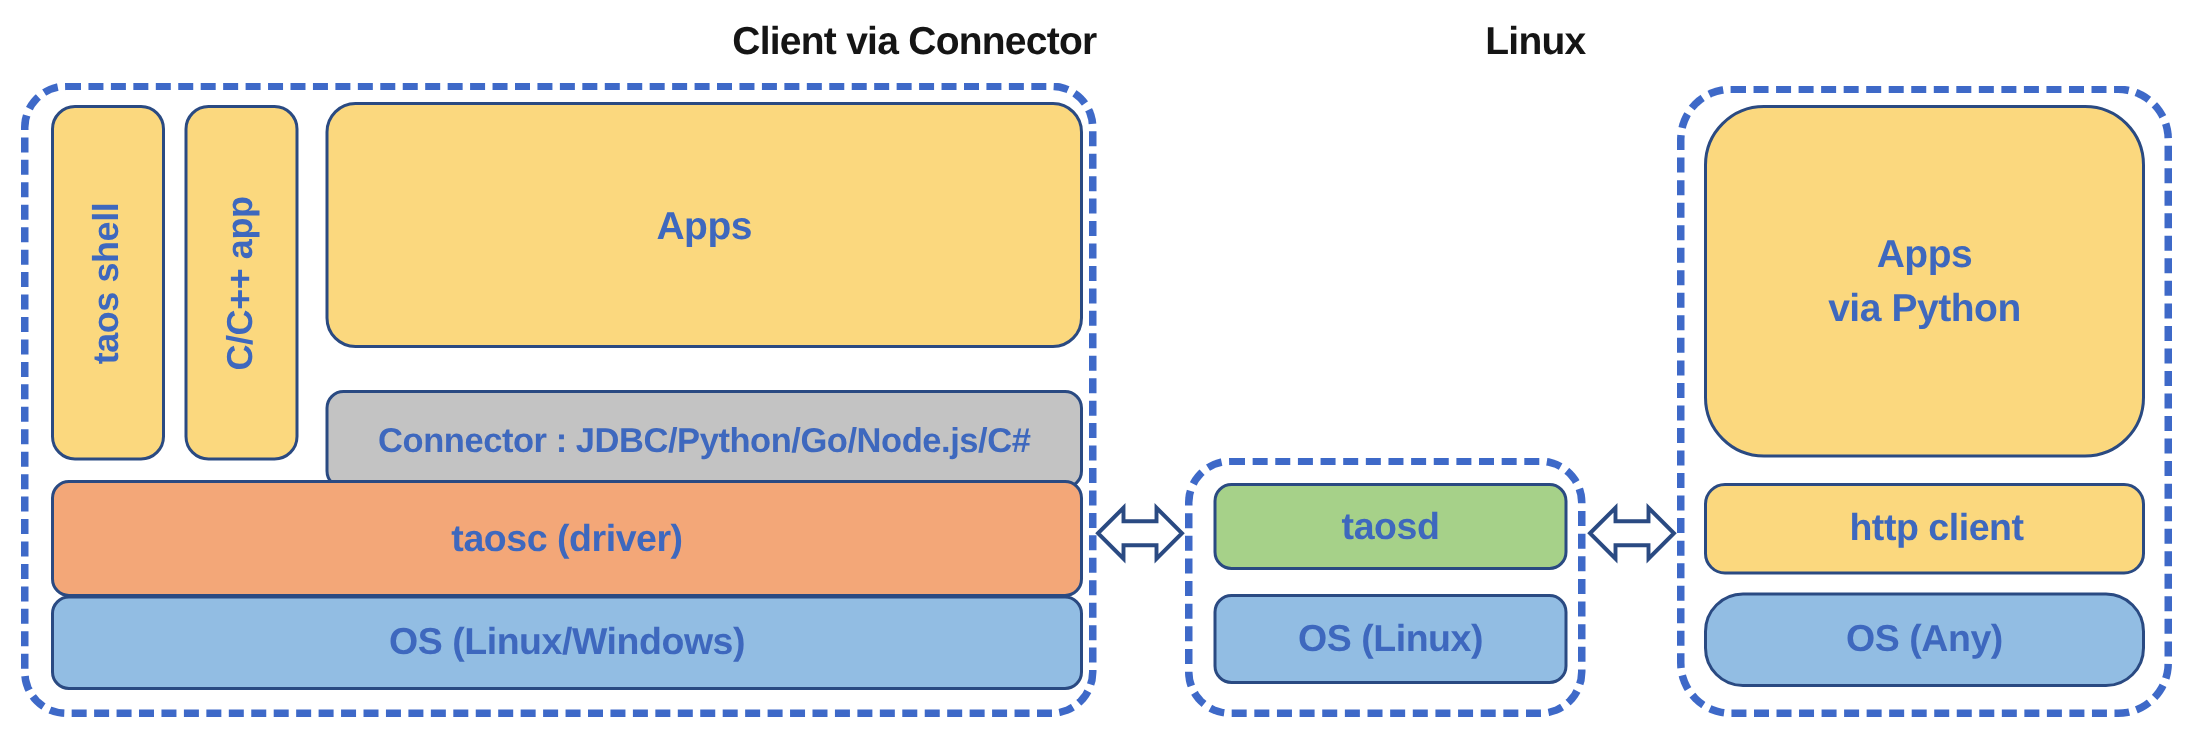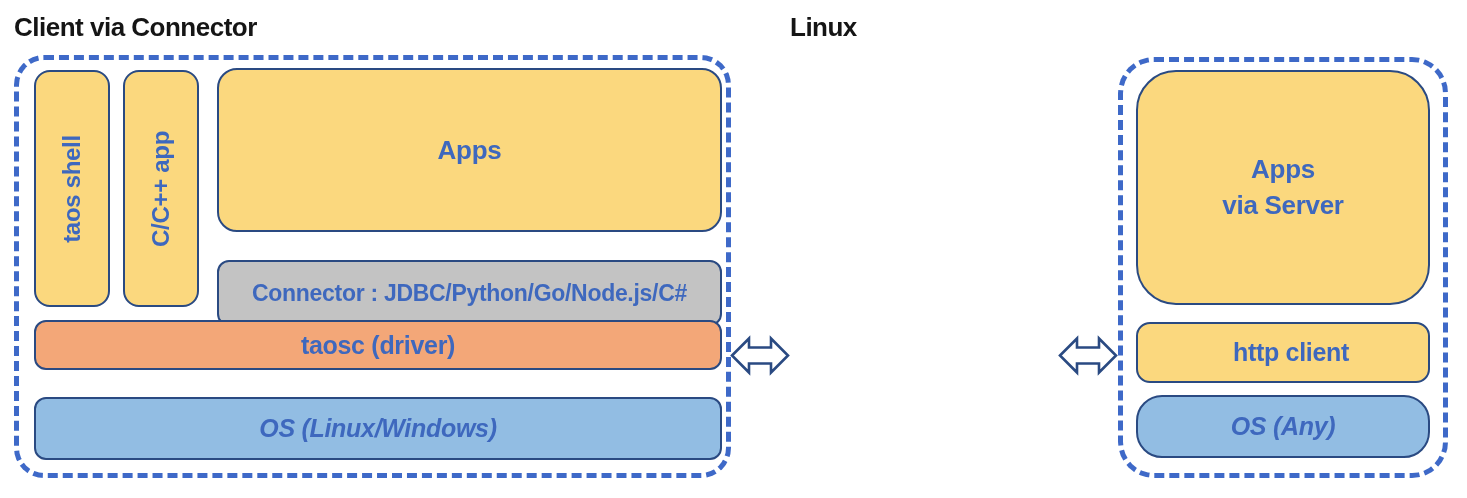--- a/index.html
+++ b/index.html
@@ -5,21 +5,21 @@
   :root{
     --yellow:#FBD87E; --orange:#F3A778; --blue:#92BDE3; --green:#A6D189;
     --gray:#C3C3C3; --border:#2A4A82; --dash:#3E69C8; --text:#3E68BE; --title:#151515;
   }
   *{box-sizing:border-box; margin:0; padding:0;}
   html,body{background:#ffffff;}
   body{font-family:"Liberation Sans", sans-serif;}
   #canvas{position:relative; width:1467px; height:498px; background:#fff; overflow:hidden;}
 
   .title{
-    position:absolute; top:12px; text-align:left;
+    position:absolute; top:12px; text-align:right;
     font-size:26px; font-weight:700; color:var(--title);
     letter-spacing:-0.5px;
   }
   #title-connector{left:14px; width:717px;}
   #title-server{left:790px; width:267px;}
   #title-restful{left:1118px; width:330px;}
 
   .dashed{
     position:absolute;
     border:5px dashed var(--dash);
@@ -34,30 +34,30 @@
     position:absolute;
     border:2.5px solid var(--border);
     border-radius:12px;
     display:flex; align-items:center; justify-content:center;
     font-weight:700; color:var(--text);
     font-size:25px; letter-spacing:-0.3px;
     text-align:center;
   }
   .yellow{background:var(--yellow);}
   .orange{background:var(--orange);}
-  .blue{background:var(--blue);font-style:italic;}
+  .blue{background:var(--blue);}
   .green{background:var(--green);}
   .gray{background:var(--gray);}
 
   
   #box-taos-shell{left:15px; top:10px; width:76px; height:237px; border-radius:16px;}
   #box-cpp-app  {left:104px; top:10px; width:76px; height:237px; border-radius:16px;}
   #box-apps     {left:198px; top:8px;  width:505px; height:164px; border-radius:20px; font-size:26px;}
   #box-connector{left:198px; top:180px; width:505px; height:66px; font-size:23px;margin-top:20px;}
-  #box-taosc    {left:15px;  top:260px; width:688px; height:50px;}
+  #box-taosc    {left:15px;  top:260px; width:688px; height:78px;}
   #box-os-left  {left:15px;  top:337px; width:688px; height:63px;}
 
   .vtext{transform:rotate(-90deg); white-space:nowrap; font-size:24px;}
 
   
   #box-taosd    {left:14px; top:12px; width:236px; height:58px;}
   #box-os-server{left:14px; top:86px; width:236px; height:60px;}
 
   
   #box-apps-restful{left:13px; top:8px; width:294px; height:235px; border-radius:40px;
@@ -84,25 +84,29 @@
     </div>
     <div class="box yellow" id="box-cpp-app">
       <span class="vtext">C/C++ app</span>
     </div>
     <div class="box yellow" id="box-apps">Apps</div>
     <div class="box gray" id="box-connector">Connector : JDBC/Python/Go/Node.js/C#</div>
     <div class="box orange" id="box-taosc">taosc (driver)</div>
     <div class="box blue" id="box-os-left">OS (Linux/Windows)</div>
   </div>
 
+  <div class="dashed" id="container-server">
+    <div class="box green" id="box-taosd">taosd</div>
+    <div class="box blue" id="box-os-server">OS (Linux)</div>
+  </div>
 
   <div class="dashed" id="container-restful">
     <div class="box yellow" id="box-apps-restful">
       <span>Apps</span>
-      <span>via Server</span>
+      <span>via Python</span>
     </div>
     <div class="box yellow" id="box-http-client">http client</div>
     <div class="box blue" id="box-os-any">OS (Any)</div>
   </div>
 
   <svg class="arrow" id="arrow-left" viewBox="0 0 60 44">
     <path d="M2,22 L19,5 L19,14 L41,14 L41,5 L58,22 L41,39 L41,30 L19,30 L19,39 Z"></path>
   </svg>
   <svg class="arrow" id="arrow-right" viewBox="0 0 60 44">
     <path d="M2,22 L19,5 L19,14 L41,14 L41,5 L58,22 L41,39 L41,30 L19,30 L19,39 Z"></path>

